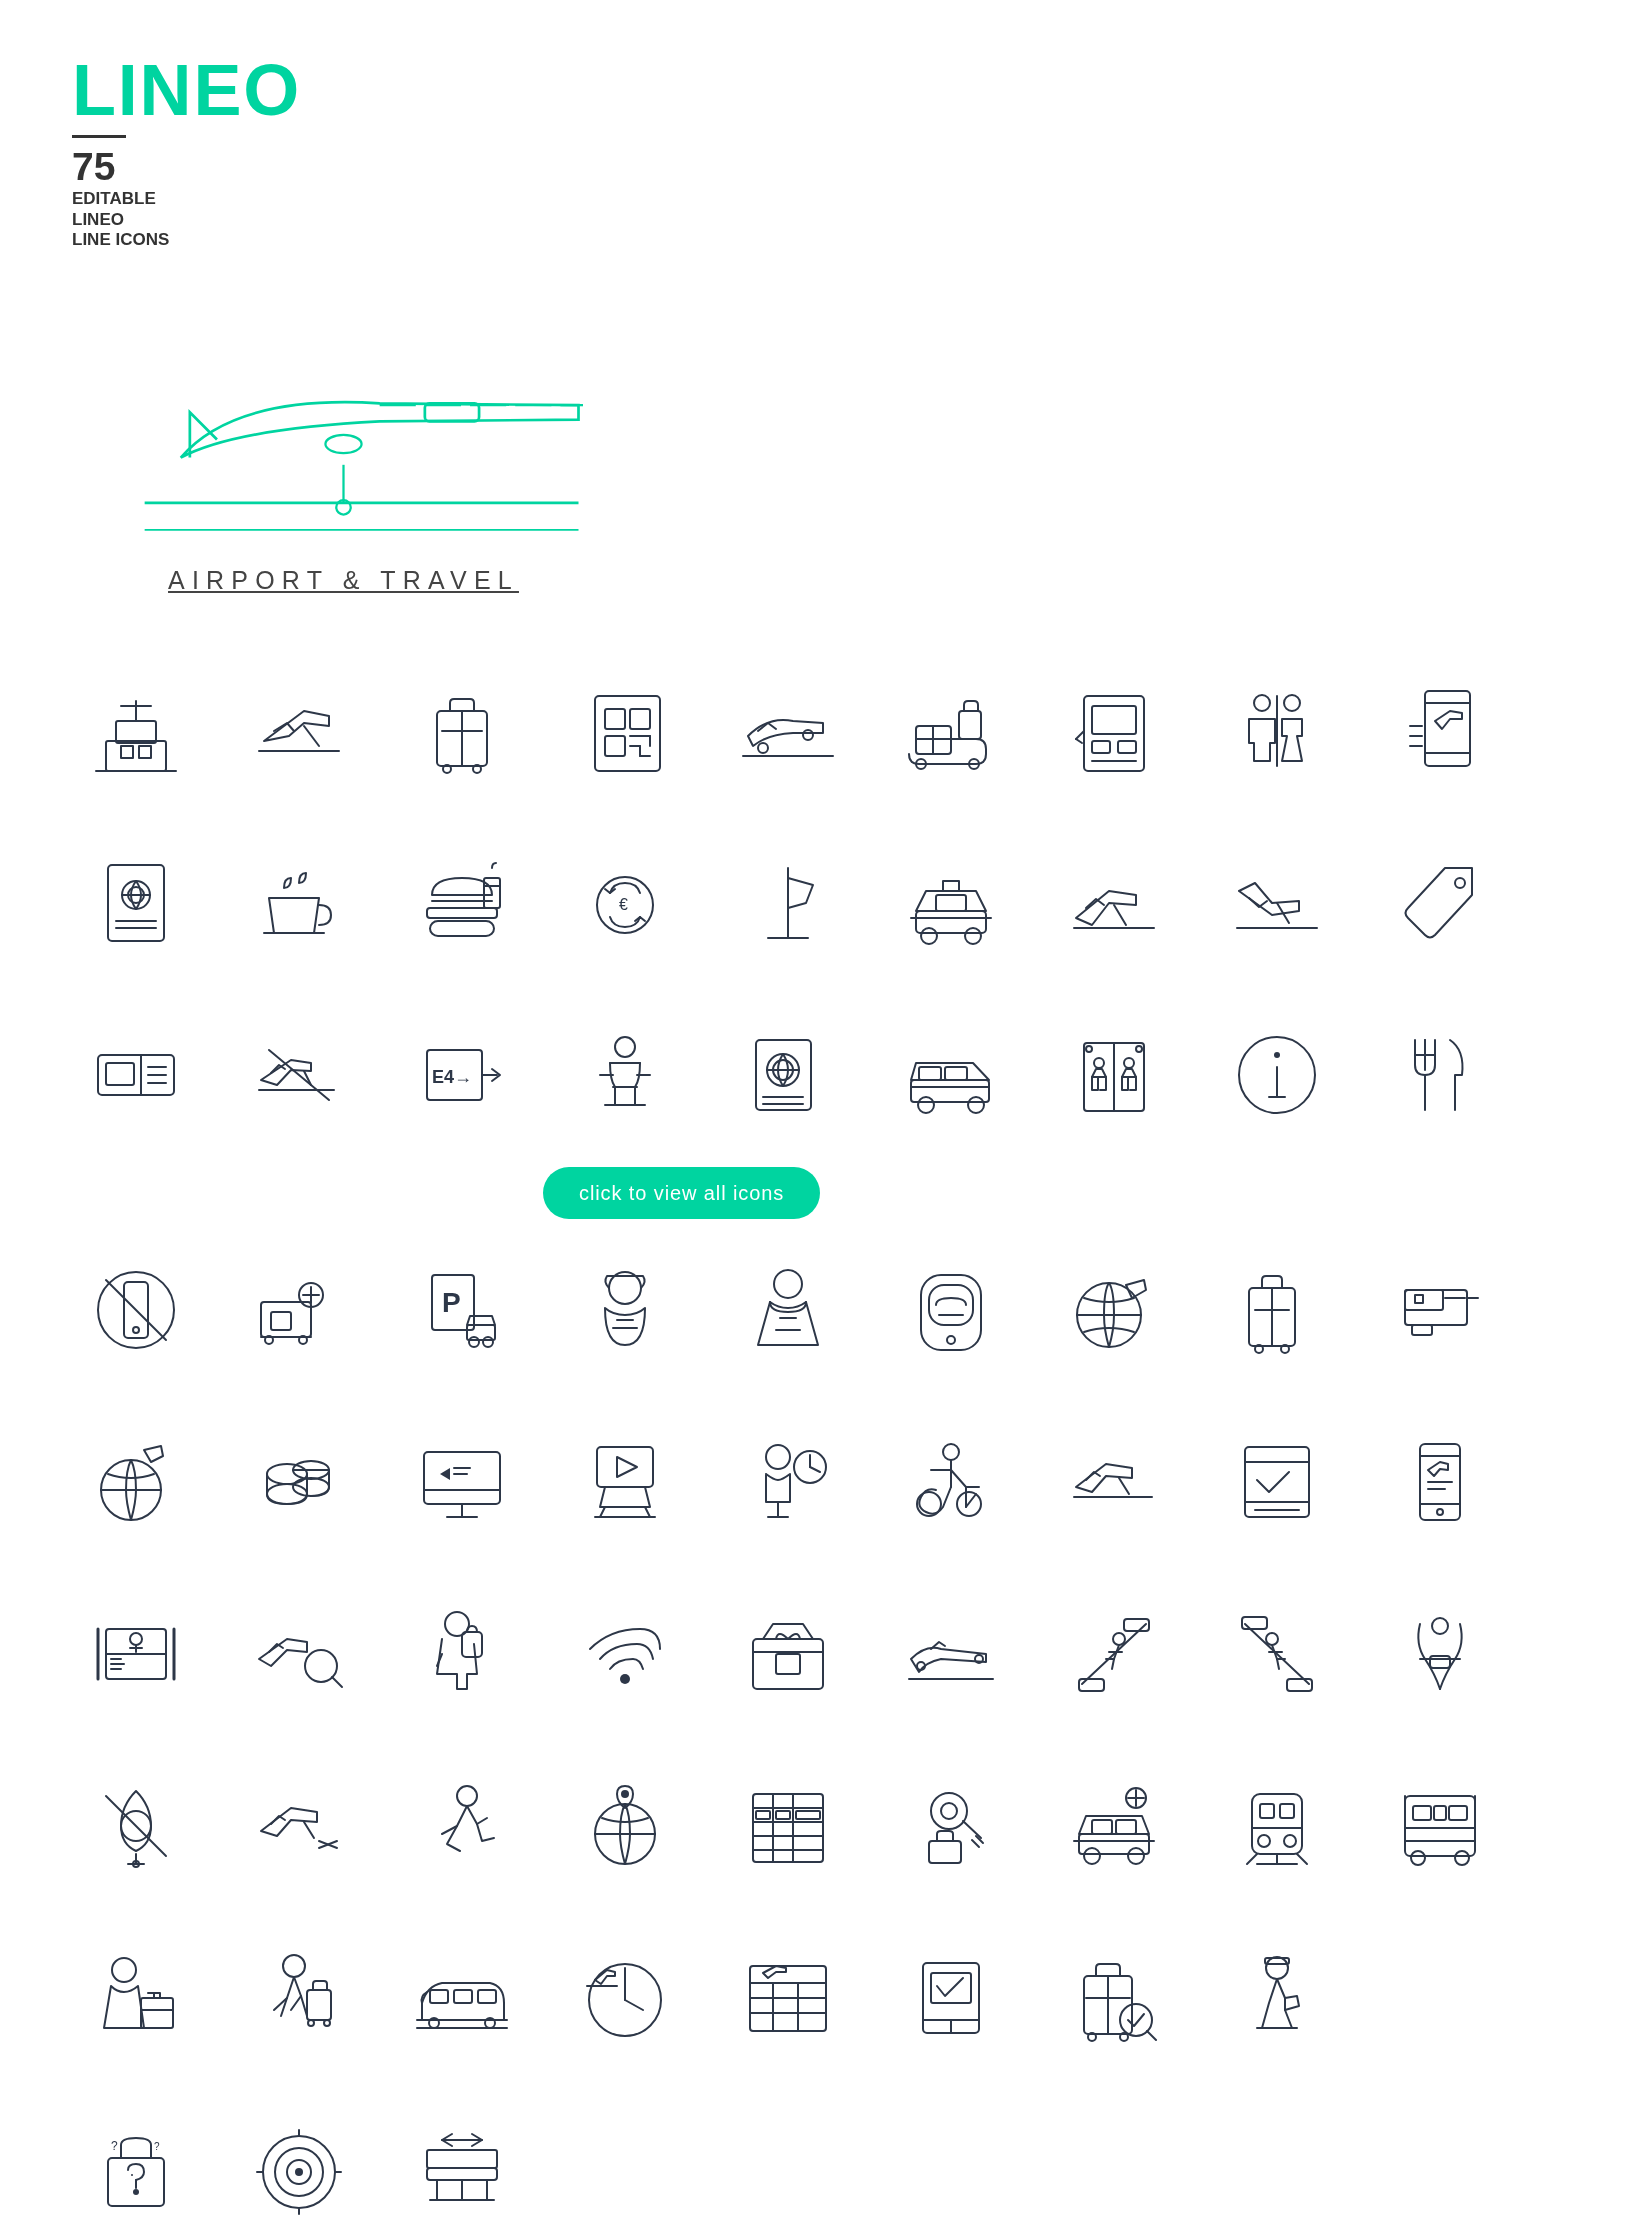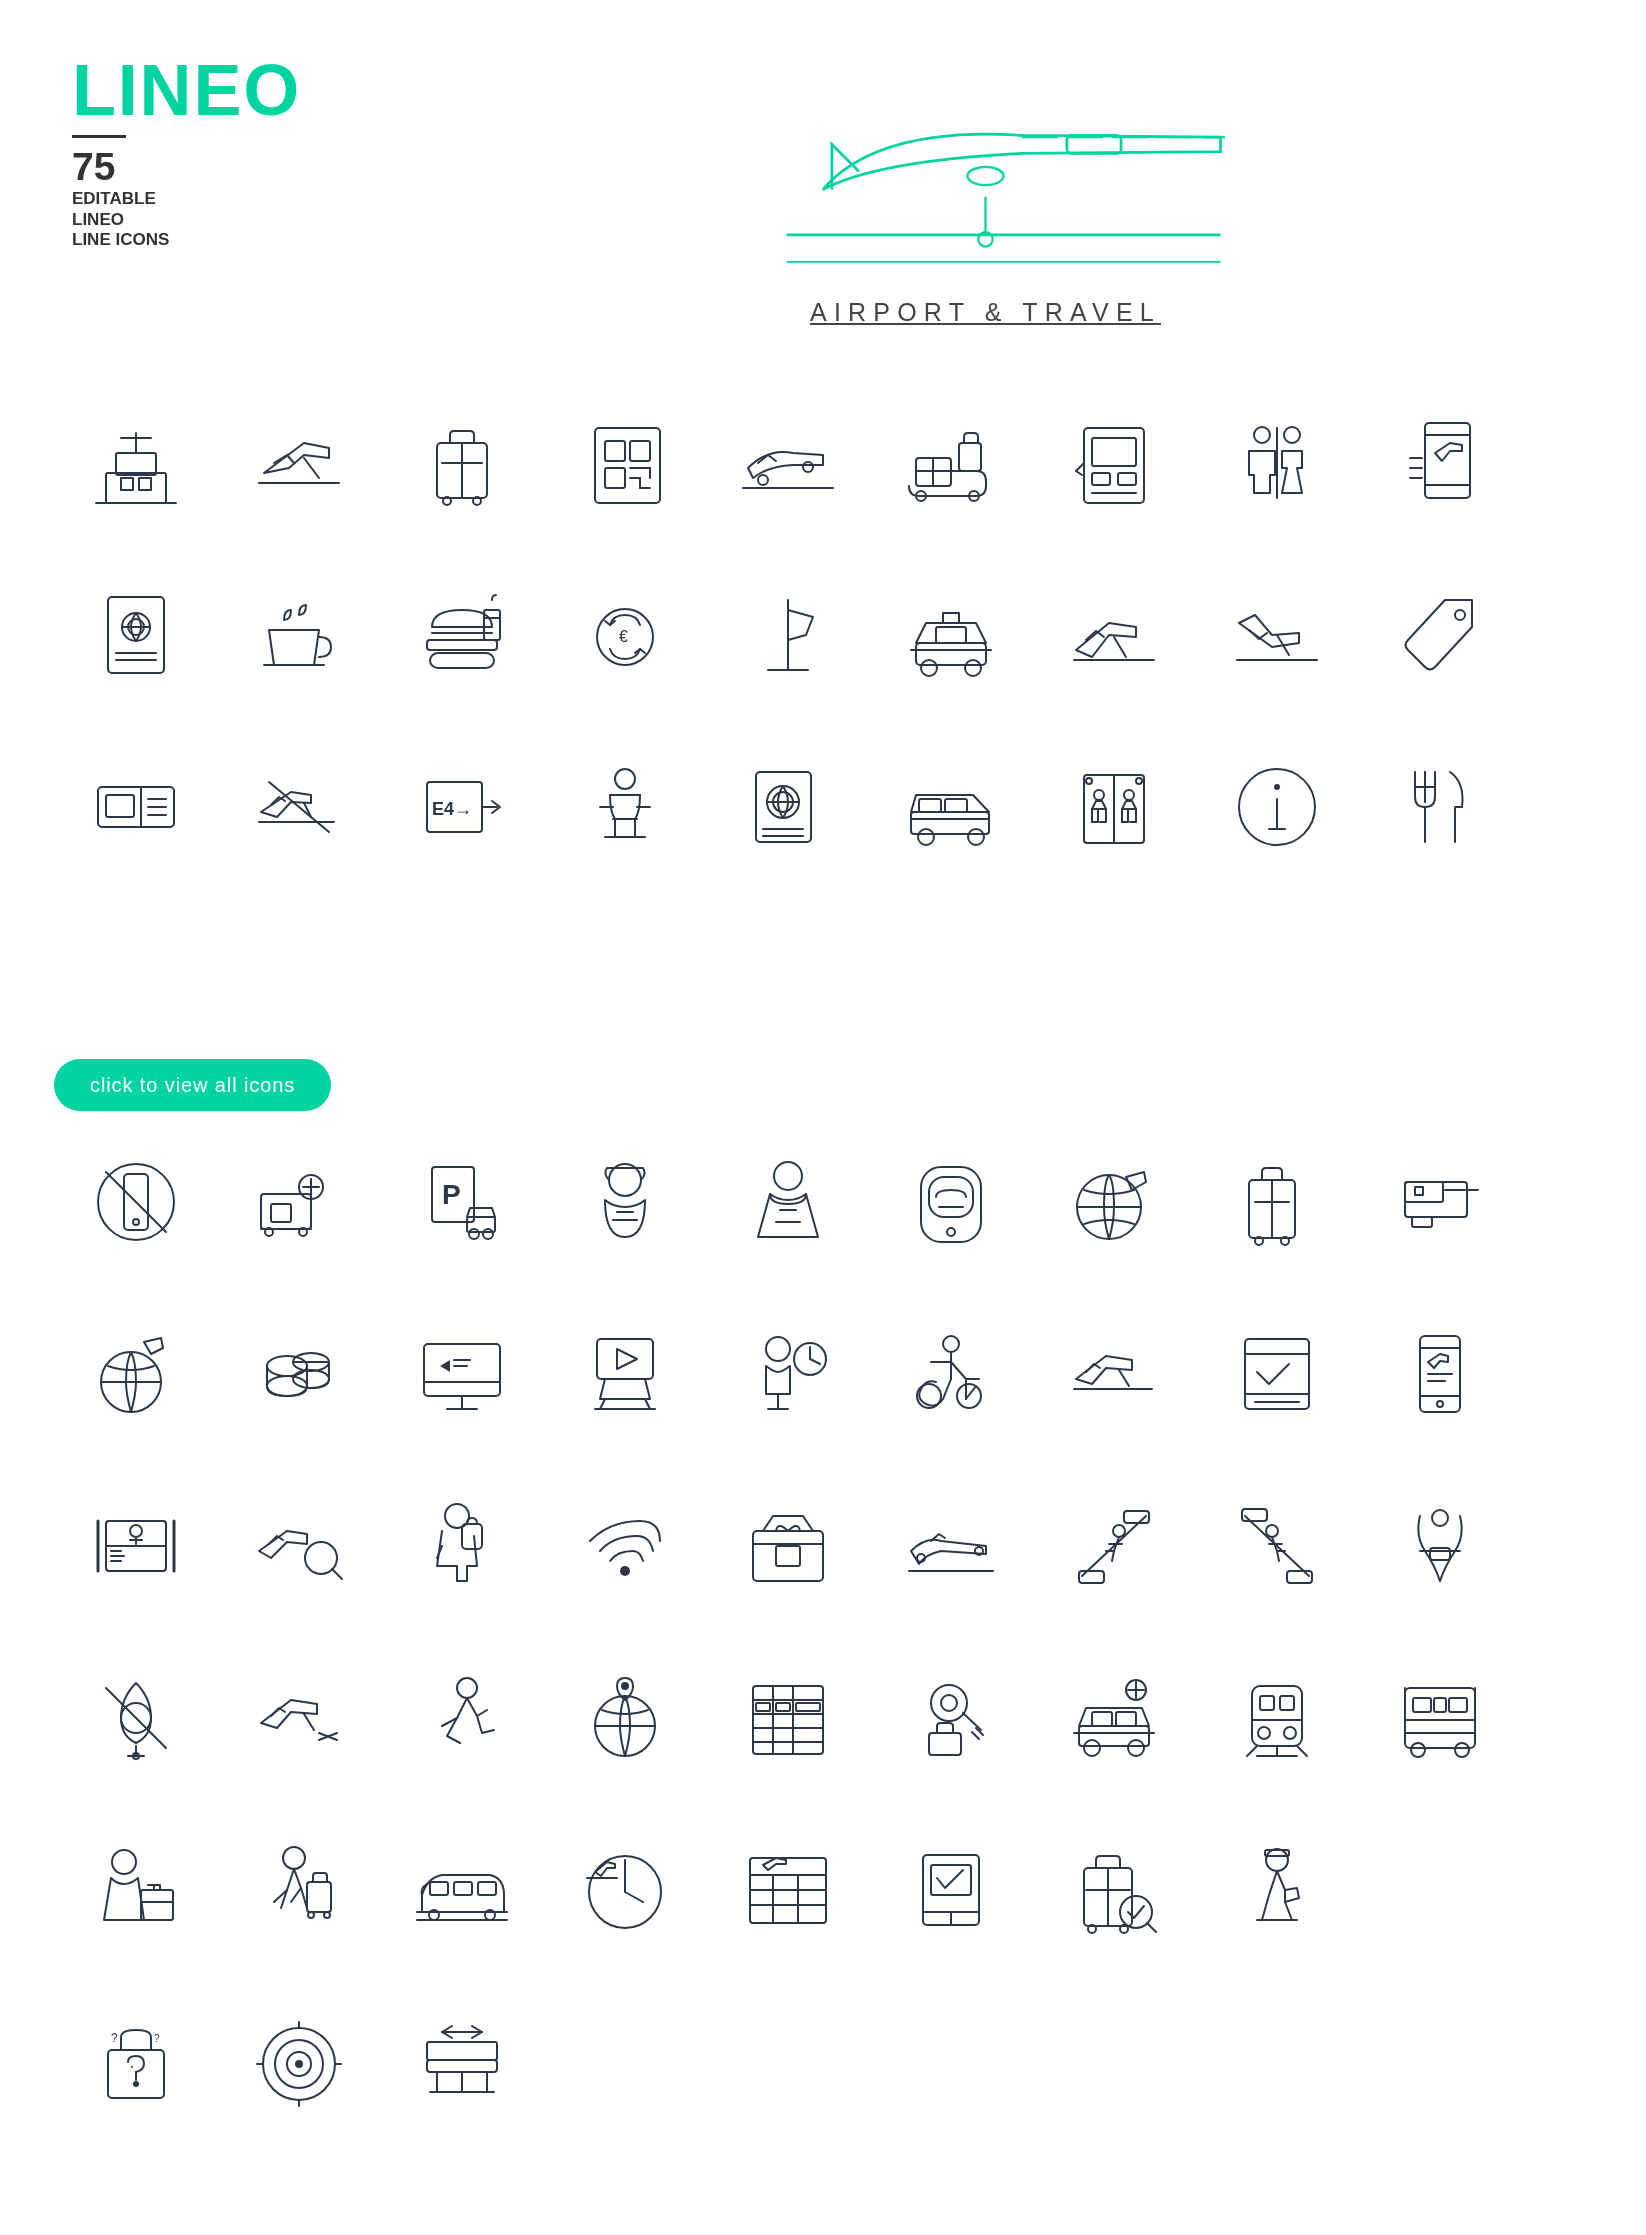--- a/index.html
+++ b/index.html
@@ -10,20 +10,21 @@
       min-height: 2235px;
       position: relative;
       overflow-x: hidden;
     }
 
     .header-section {
       display: flex;
       align-items: flex-start;
       padding: 54px 72px 36px 72px;
       gap: 72px;
+      flex-direction: column;
     }
 
     .brand-block {
       flex-shrink: 0;
       width: 253px;
     }
 
     .brand-logo {
       font-size: 72px;
       font-weight: 900;
@@ -97,26 +98,25 @@
       flex-shrink: 0;
     }
 
     .icon-cell svg {
       width: 100px;
       height: 100px;
     }
 
     .cta-row {
       display: flex;
-      align-items: flex-start;
+      align-items: flex-end;
       justify-content: flex-start;
       gap: 0;
       margin-bottom: 9px;
       flex-wrap: nowrap;
-      flex-direction: column;
     }
 
     .cta-spacer {
       width: 163px;
       height: 54px;
       flex-shrink: 0;
     }
 
     .cta-button {
       background: #00d4a0;

